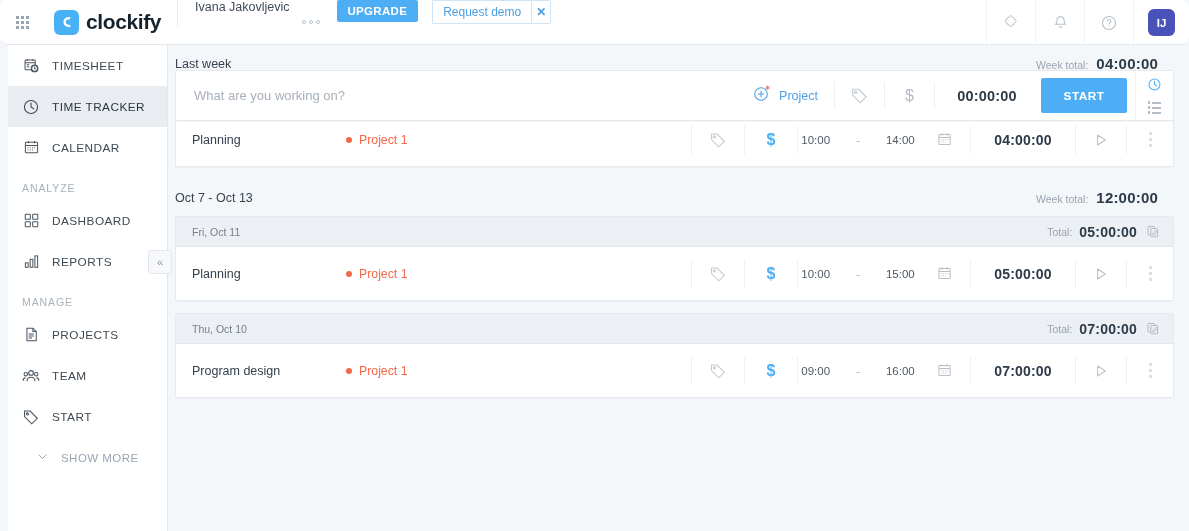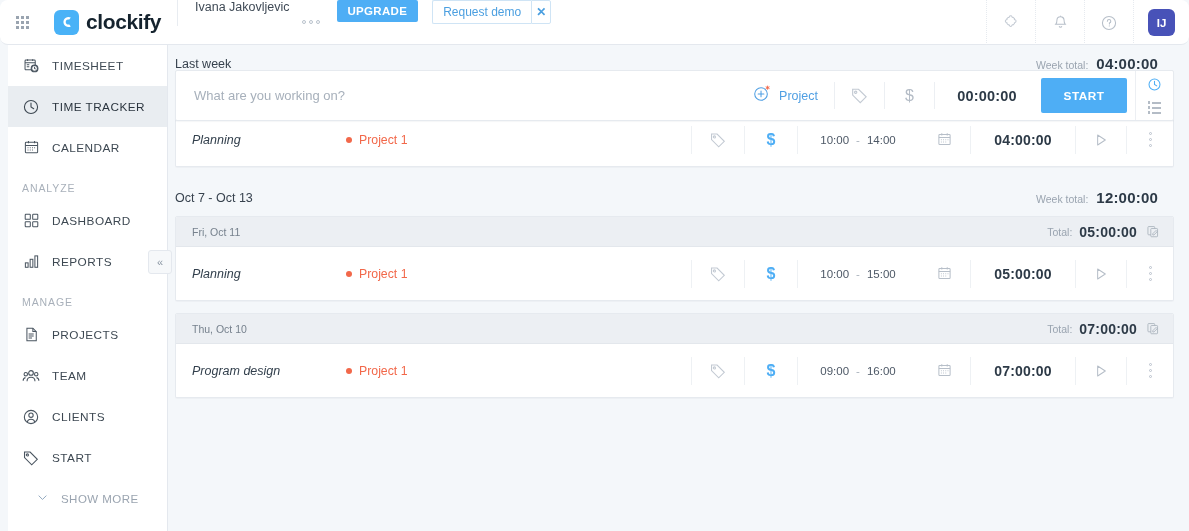--- a/index.html
+++ b/index.html
@@ -190,31 +190,31 @@
   .day-right { margin-left: auto; display: flex; align-items: center; gap: 7px; }
   .day-lbl { font-size: 10.5px; color: #9aa4b0; }
   .day-total { font-size: 14px; font-weight: bold; color: #2d3a47; letter-spacing: .2px; }
   .copy-ico { cursor: pointer; display: flex; align-items: center; margin-left: 2px; }
 
   .entry {
     height: 53px; display: flex; align-items: center; background: #fff;
   }
   .entry-desc {
     width: 170px; padding-left: 16px; font-size: 12.5px; color: #33404d;
-    white-space: nowrap; overflow: hidden; cursor: text; font-style: italic;
+    white-space: nowrap; overflow: hidden; cursor: text;
   }
   .entry-proj { display: flex; align-items: center; gap: 7px; cursor: pointer; }
   .proj-dot { width: 6px; height: 6px; border-radius: 50%; background: #f2684a; display: block; }
   .proj-name { font-size: 12.3px; color: #f2684a; }
   .entry-spacer { flex: 1; }
   .e-sep { width: 1px; height: 28px; background: #eef1f4; }
   .e-icon { width: 52px; height: 53px; display: flex; align-items: center; justify-content: center; cursor: pointer; }
   .e-times {
     width: 120px; display: flex; align-items: center; justify-content: center;
-    gap: 7px; font-size: 11.5px; color: #4d5866; cursor: pointer;
+    gap: 26px; font-size: 11.5px; color: #4d5866; cursor: pointer;
   }
   .e-times .dash { color: #a9b2bc; }
   .e-dur {
     width: 104px; text-align: center; font-size: 14px; font-weight: bold;
     color: #2d3a47; letter-spacing: .2px; cursor: pointer;
   }
   .e-play { width: 50px; height: 53px; display: flex; align-items: center; justify-content: center; cursor: pointer; }
   .e-more {
     width: 46px; height: 53px; display: flex; flex-direction: column;
     align-items: center; justify-content: center; gap: 3px; cursor: pointer;
@@ -369,30 +369,20 @@
           <path d="M5.6 15.8c0-2.6 2-4.4 4.4-4.4s4.4 1.8 4.4 4.4"></path>
         <circle cx="4.2" cy="8" r="1.9"></circle>
           <path d="M1.3 15.4c0-2 1.1-3.3 2.6-3.6"></path>
         <circle cx="15.8" cy="8" r="1.9"></circle>
           <path d="M18.7 15.4c0-2-1.1-3.3-2.6-3.6"></path>
       </svg>
     </span>
     <span class="nav-label">TEAM</span>
   </div>
 
-  <div class="nav-item">
-    <span class="nav-icon">
-      <svg width="18" height="18" viewBox="0 0 20 20" fill="none" stroke="#4a5560" stroke-width="1.2">
-        <circle cx="10" cy="10" r="7.4"></circle>
-          <circle cx="10" cy="8" r="2.4"></circle>
-        <path d="M5.8 15.7c.5-2 2.2-3.2 4.2-3.2s3.7 1.2 4.2 3.2"></path>
-      </svg>
-    </span>
-    <span class="nav-label">CLIENTS</span>
-  </div>
 
   <div class="nav-item">
     <span class="nav-icon">
       <svg width="18" height="18" viewBox="0 0 20 20" fill="none" stroke="#4a5560" stroke-width="1.2">
         <path d="M2.8 9.6V3.4h6.2l8 8-6.2 6.2z"></path>
           <circle cx="6" cy="6.6" r="1.2"></circle>
       </svg>
     </span>
     <span class="nav-label">START</span>
   </div>

